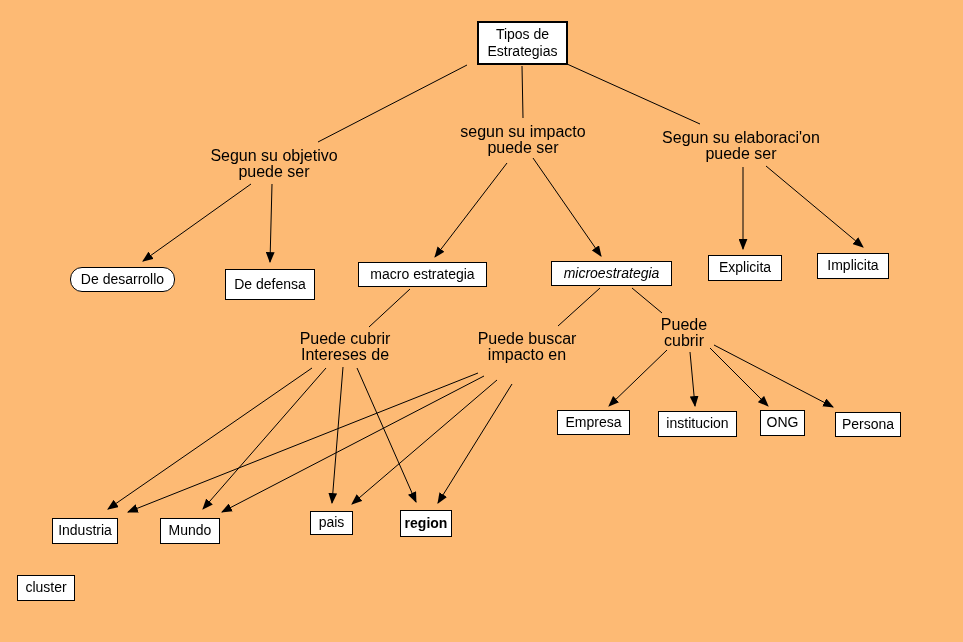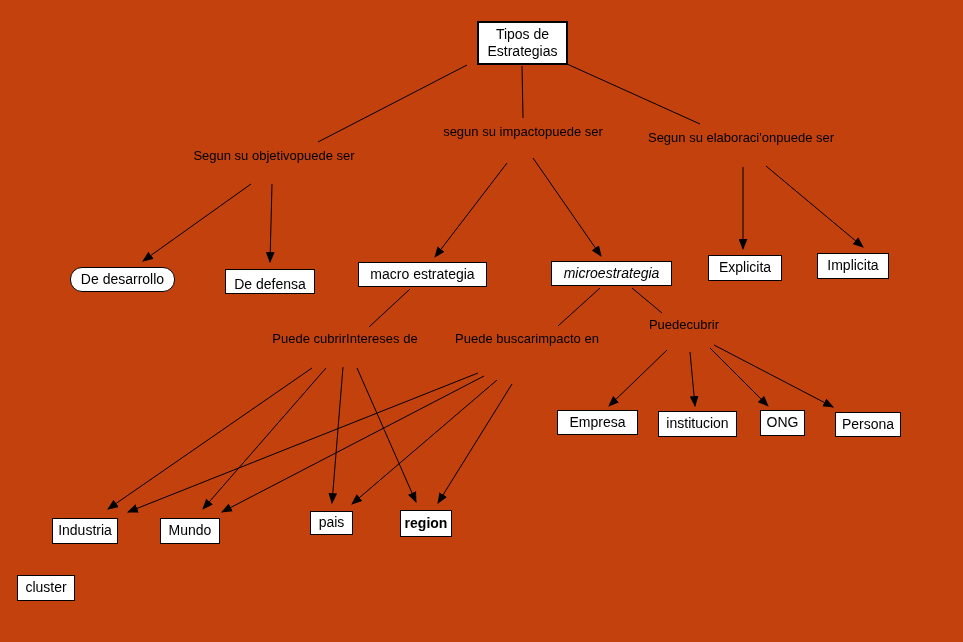--- a/index.html
+++ b/index.html
@@ -1,41 +1,41 @@
 <!DOCTYPE html>
 <html><head>
 <meta charset="utf-8">
 <style>
   html,body { margin:0; padding:0; background:#ffffff; }
   #canvas {
     position:relative;
     width:963px; height:642px;
-    background:#c2410c;
+    background:#fdba74;
     font-family:"Liberation Sans", sans-serif;
     overflow:hidden;
   }
   #edges { position:absolute; left:0; top:0; width:963px; height:642px; }
   #edges line { stroke:#000000; stroke-width:1; }
   .node {
     position:absolute;
     box-sizing:border-box;
     background:#ffffff;
     border:1px solid #000000;
     display:flex; align-items:center; justify-content:center;
     text-align:center;
     font-size:14px; color:#000000;
     line-height:1.25;
     padding:0 2px;
   }
   .node.root { border-width:2px; }
   .linklabel {
     position:absolute;
     transform:translateX(-50%);
-    display:flex; flex-direction:row; align-items:center;
-    font-size:13px; color:#000000;
+    display:flex; flex-direction:column; align-items:center;
+    font-size:16px; color:#000000;
     line-height:16px;
     white-space:nowrap;
     text-align:center;
   }
 </style>
 </head>
 <body>
 
 <div id="canvas">
 
@@ -72,36 +72,36 @@
     <line x1="497" y1="380" x2="352" y2="504" marker-end="url(#arrow)"></line>
     <line x1="512" y1="384" x2="438" y2="503" marker-end="url(#arrow)"></line>
   </svg>
 
   <div class="node root" style="left:477px;top:21px;width:91px;height:44px;">
     <span>Tipos de Estrategias</span>
   </div>
   <div class="node" style="left:70px;top:267px;width:105px;height:25px;border-radius:12px;">
     <span>De desarrollo</span>
   </div>
-  <div class="node" style="left:225px;top:269px;width:90px;height:25px;align-items:flex-end;">
+  <div class="node" style="left:225px;top:269px;width:90px;height:31px;">
     <span>De defensa</span>
   </div>
   <div class="node" style="left:358px;top:262px;width:129px;height:25px;">
     <span>macro estrategia</span>
   </div>
   <div class="node" style="left:551px;top:261px;width:121px;height:25px;font-style:italic;">
     <span>microestrategia</span>
   </div>
   <div class="node" style="left:708px;top:255px;width:74px;height:26px;">
     <span>Explicita</span>
   </div>
   <div class="node" style="left:817px;top:253px;width:72px;height:26px;">
     <span>Implicita</span>
   </div>
-  <div class="node" style="left:557px;top:410px;width:81px;height:25px;">
+  <div class="node" style="left:557px;top:410px;width:73px;height:25px;">
     <span>Empresa</span>
   </div>
   <div class="node" style="left:658px;top:411px;width:79px;height:26px;">
     <span>institucion</span>
   </div>
   <div class="node" style="left:760px;top:410px;width:45px;height:26px;">
     <span>ONG</span>
   </div>
   <div class="node" style="left:835px;top:412px;width:66px;height:25px;">
     <span>Persona</span>

